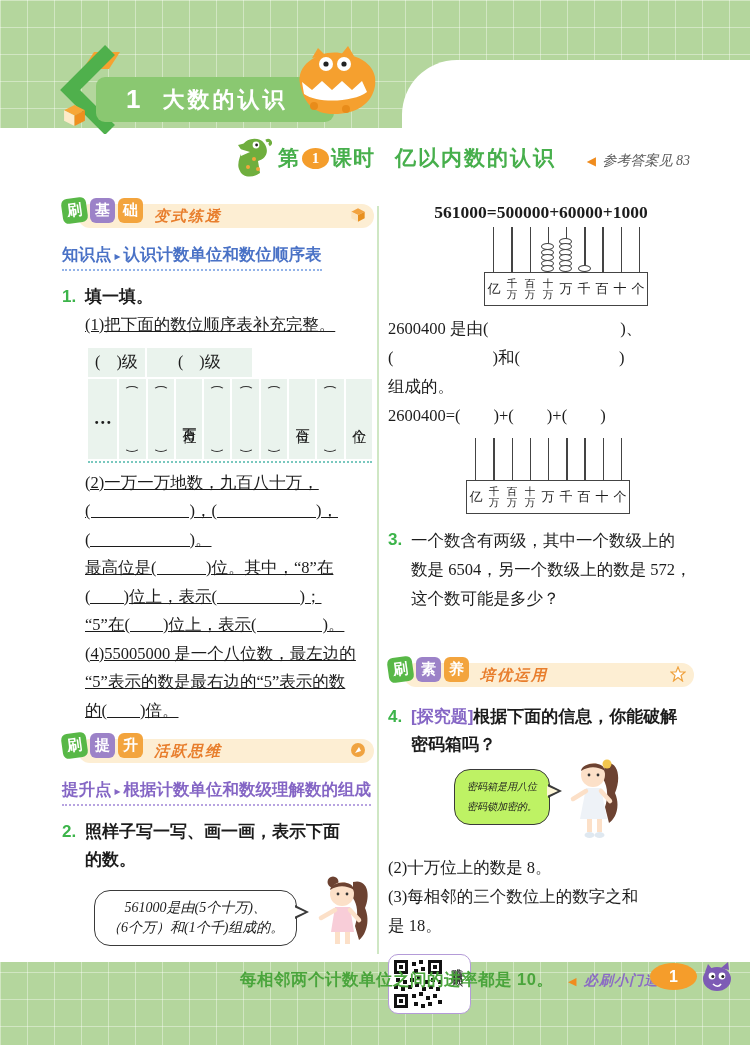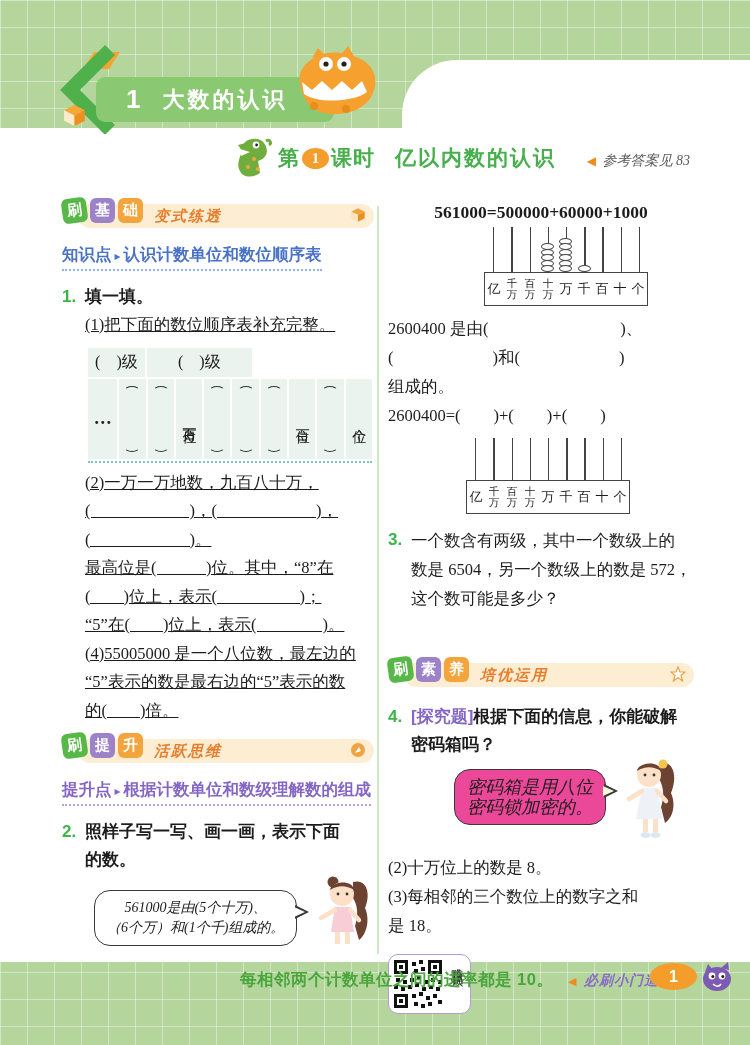--- a/index.html
+++ b/index.html
@@ -124,21 +124,21 @@
            font-size:13px; line-height:1.05; padding:3px 0; min-height:26px; }
   .acell .small { font-size:10.5px; }
 
   .para { font-size:16.5px; line-height:29px; }
   .para div { white-space:nowrap; }
 
   
   .bubble-row { display:flex; align-items:flex-start; }
   .bubble { position:relative; border:1.6px solid #3a3a3a; border-radius:16px;
             padding:7px 12px; font-size:14px; font-style:italic; text-align:center; background:#fff; }
-  .bubble.cream { background:#ec4899; font-size:18px; }
+  .bubble.cream { background:#bef264; font-size:10px; }
   .bubble div { line-height:20px; }
   .tail-out { position:absolute; right:-13px; top:14px; width:0; height:0;
               border-top:7px solid transparent; border-bottom:7px solid transparent; border-left:14px solid #3a3a3a; }
   .tail-in  { position:absolute; right:-9px; top:16px; width:0; height:0;
               border-top:5px solid transparent; border-bottom:5px solid transparent; border-left:11px solid #fff; }
   .cream .tail-in { border-left-color:#fdf6d8; }
 
   
   .qr-row { margin-top:14px; }
   .qr-frame { display:inline-flex; align-items:stretch; border:1.7px solid #b49bd8;

